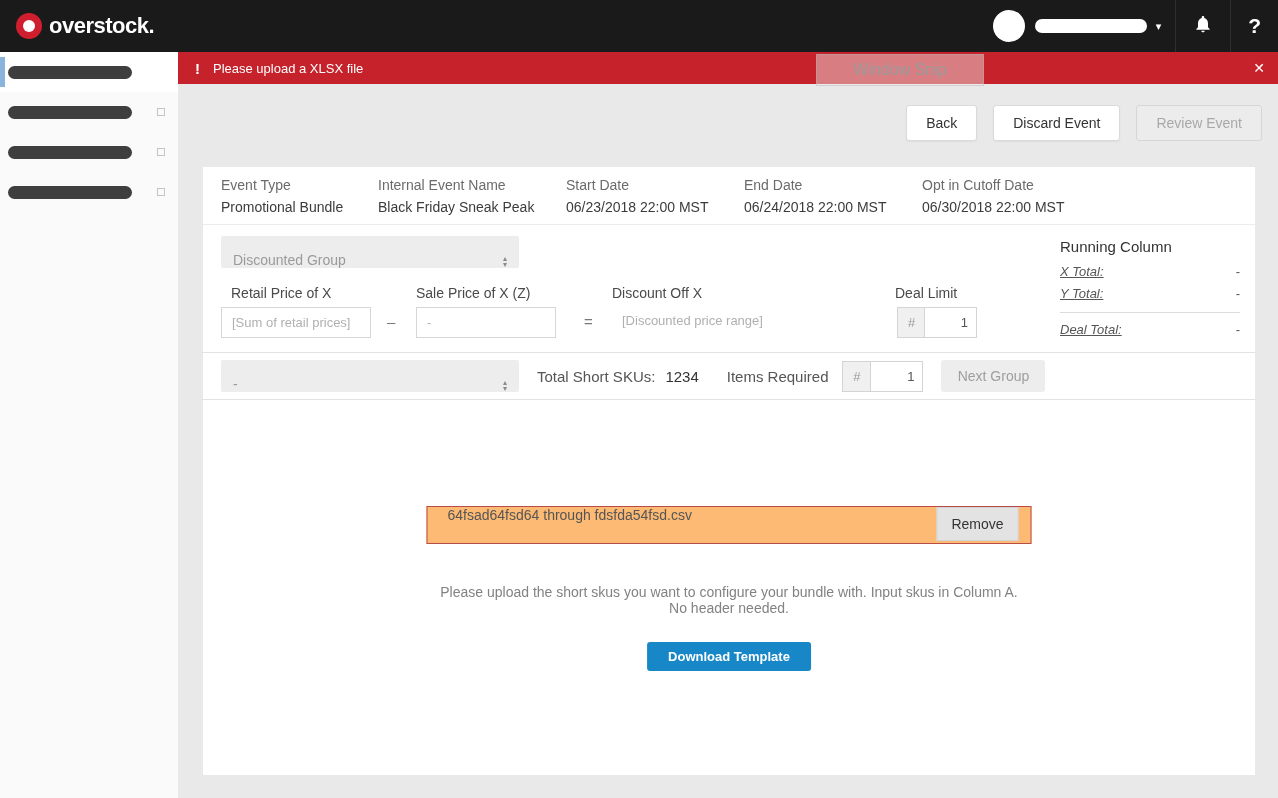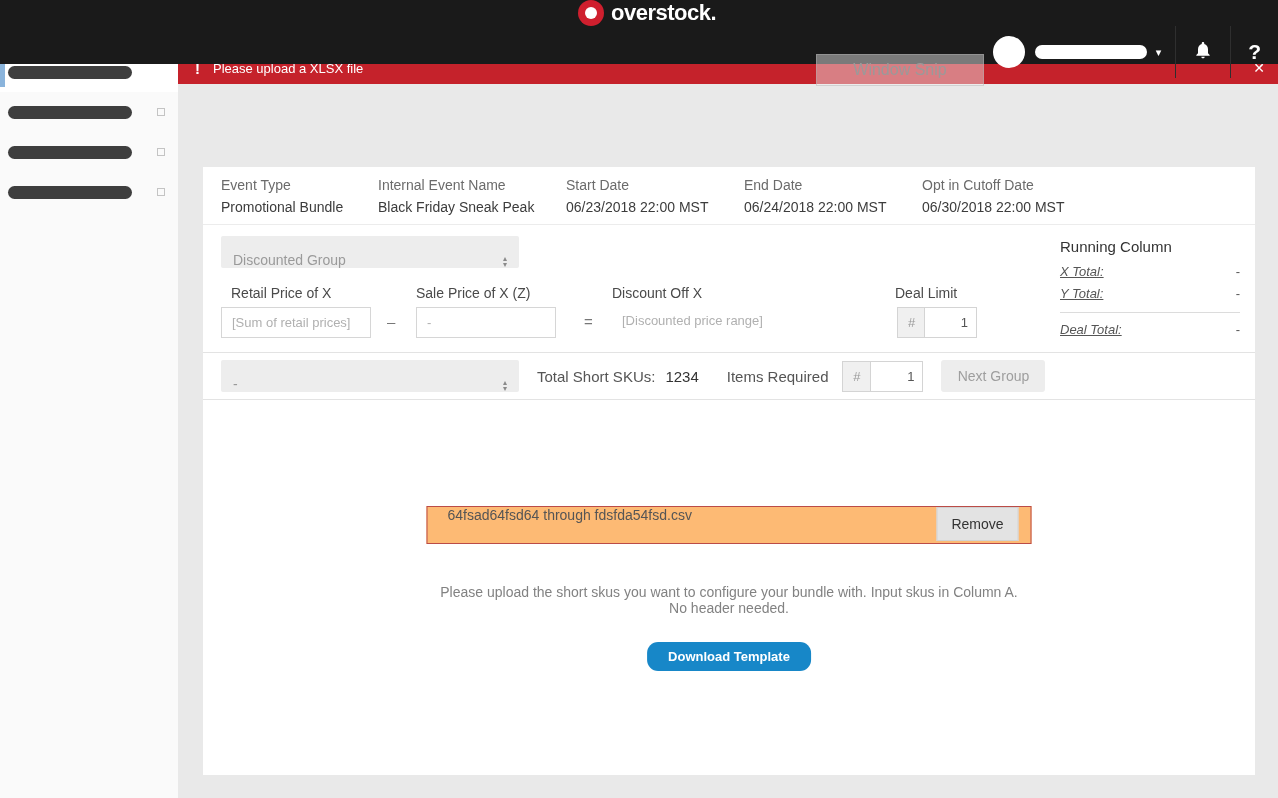--- a/index.html
+++ b/index.html
@@ -1,20 +1,20 @@
 <!DOCTYPE html>
 <html><head>
 <meta charset="utf-8">
 <style>
   * { margin:0; padding:0; box-sizing:border-box; }
   body { font-family:"Liberation Sans", sans-serif; background:#fff; }
   .page { position:relative; width:1278px; height:798px; background:#e9e9e9; overflow:hidden; }
 
   
-  .topbar { position:absolute; top:0; left:0; width:100%; height:64px; background:#1a1a1a; display:flex; align-items:center; z-index:5;flex-direction:column; }
+  .topbar { position:absolute; top:0; left:0; width:100%; height:52px; background:#1a1a1a; display:flex; align-items:center; z-index:5; }
   .logo { display:flex; align-items:center; margin-left:16px; cursor:pointer; }
   .logo-mark { width:26px; height:26px; border-radius:50%; background:#cf1f2e; position:relative; }
   .logo-mark::after { content:""; position:absolute; left:7px; top:7px; width:12px; height:12px; border-radius:50%; background:#fff; }
   .logo-text { color:#fff; font-size:22px; font-weight:bold; letter-spacing:-0.5px; margin-left:7px; }
   .topbar-right { margin-left:auto; display:flex; align-items:center; height:100%; }
   .avatar { width:32px; height:32px; border-radius:50%; background:#fff; cursor:pointer; }
   .user-pill { width:112px; height:14px; border-radius:7px; background:#fff; margin-left:10px; cursor:pointer; }
   .tb-caret { color:#fff; font-size:11px; margin-left:9px; cursor:pointer; }
   .tb-sep { width:1px; height:52px; background:#2f2f2f; margin-left:14px; }
   .tb-btn { height:52px; display:flex; align-items:center; justify-content:center; padding:0 17px; cursor:pointer; }
@@ -80,21 +80,21 @@
   .gb-value { font-size:15px; color:#333; margin-left:10px; }
   .gb-items { margin-left:28px; }
   .gb-hash { margin-left:14px; }
   .next-btn { margin-left:18px; width:104px; height:32px; background:#ededed; border:none; border-radius:3px; color:#9e9e9e; font-size:14px; font-family:"Liberation Sans", sans-serif; cursor:pointer; }
 
   .uploadzone { flex:1; position:relative; }
   .filebox { position:absolute; top:106px; left:50%; transform:translateX(-50%); width:605px; height:38px; background:#fdba74; border:1px solid #bb4b47; display:flex; align-items:flex-start; }
   .filename { margin-left:20px; font-size:14px; color:#555; }
   .remove-btn { margin-left:auto; margin-right:12px; width:82px; height:34px; background:#e3e3e3; border:1px solid #d2d2d2; font-size:14px; color:#333; font-family:"Liberation Sans", sans-serif; cursor:pointer; }
   .instructions { position:absolute; top:184px; left:0; right:0; text-align:center; font-size:14px; color:#828282; line-height:16px; }
-  .download-btn { position:absolute; top:242px; left:50%; transform:translateX(-50%); height:29px; padding:0 21px; background:#1787c8; border:none; border-radius:11px; color:#fff; font-size:13px; font-weight:bold; font-family:"Liberation Sans", sans-serif; cursor:pointer; }
+  .download-btn { position:absolute; top:242px; left:50%; transform:translateX(-50%); height:29px; padding:0 21px; background:#1787c8; border:none; border-radius:3px; color:#fff; font-size:13px; font-weight:bold; font-family:"Liberation Sans", sans-serif; cursor:pointer; }
 
   
   .snip { position:absolute; left:816px; top:54px; width:168px; height:32px; background:rgba(240,240,240,0.45); border:1px solid rgba(175,175,175,0.45); color:#9a9a9a; font-size:16px; display:flex; align-items:center; justify-content:center; z-index:9; }
 </style>
 </head>
 <body>
 
 <div class="page">
 
   <header class="topbar">
@@ -141,20 +141,25 @@
     </div>
     <div class="sb-row">
       <div class="sb-pill"></div>
       <div class="sb-ico"></div>
     </div>
   </aside>
 
   <div class="main">
 
     <div class="page-head">
+      <div class="hd-btns">
+        <button class="hd-btn">Back</button>
+        <button class="hd-btn">Discard Event</button>
+        <button class="hd-btn disabled">Review Event</button>
+      </div>
     </div>
 
     <div class="card">
 
       <section class="summary">
         <div class="sum-col">
           <div class="sum-label">Event Type</div>
           <div class="sum-value">Promotional Bundle</div>
         </div>
         <div class="sum-col">

